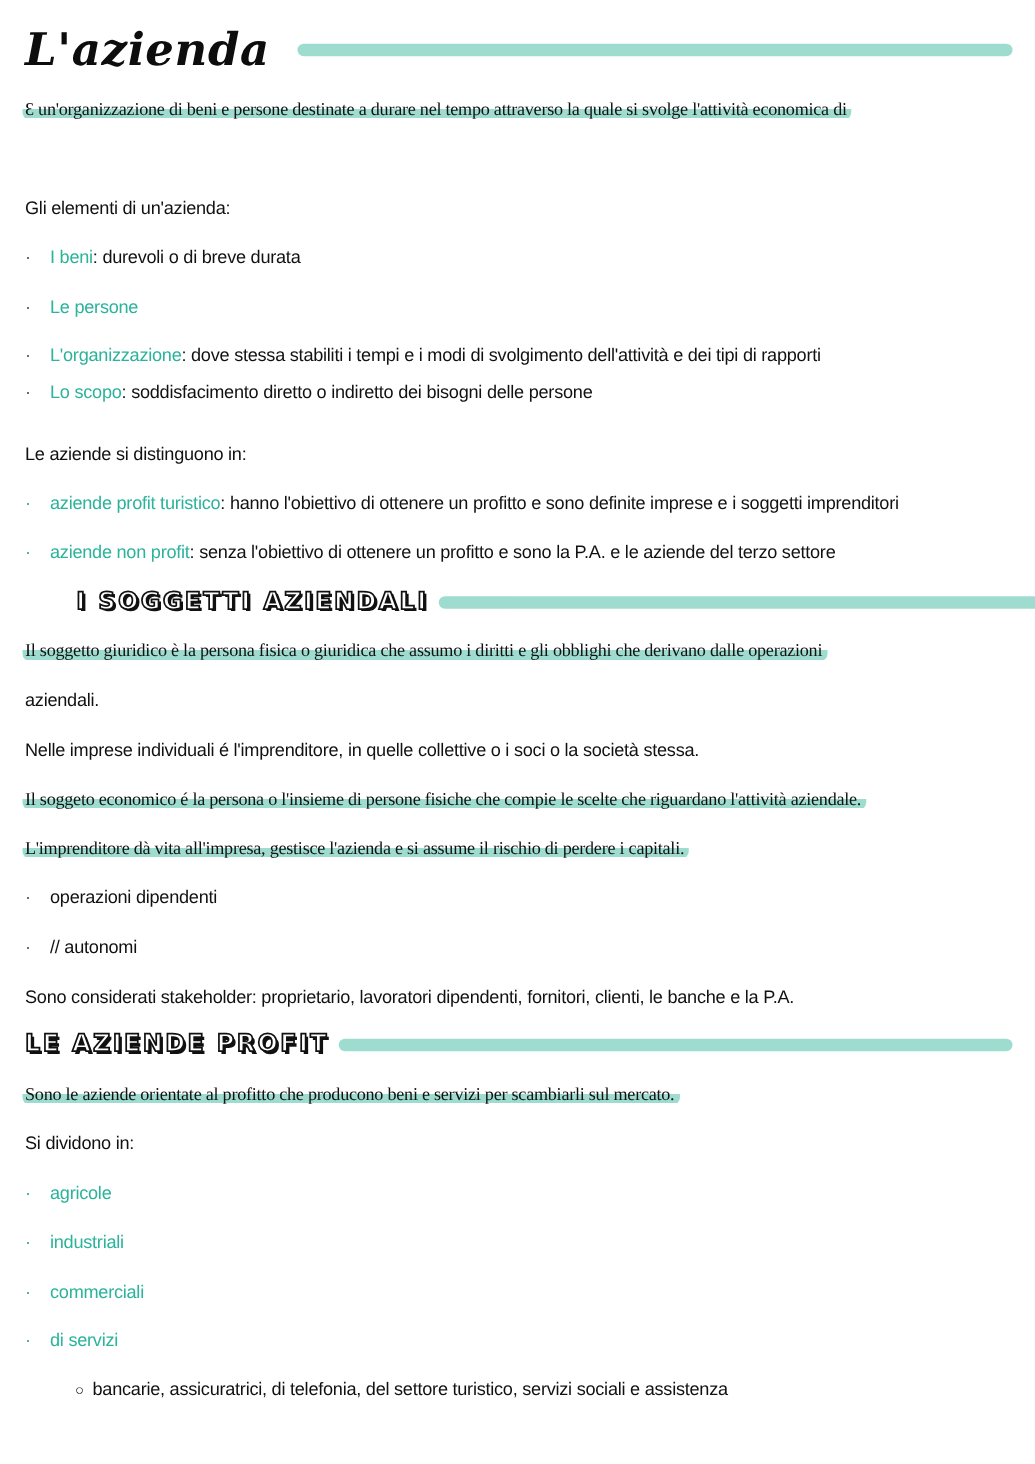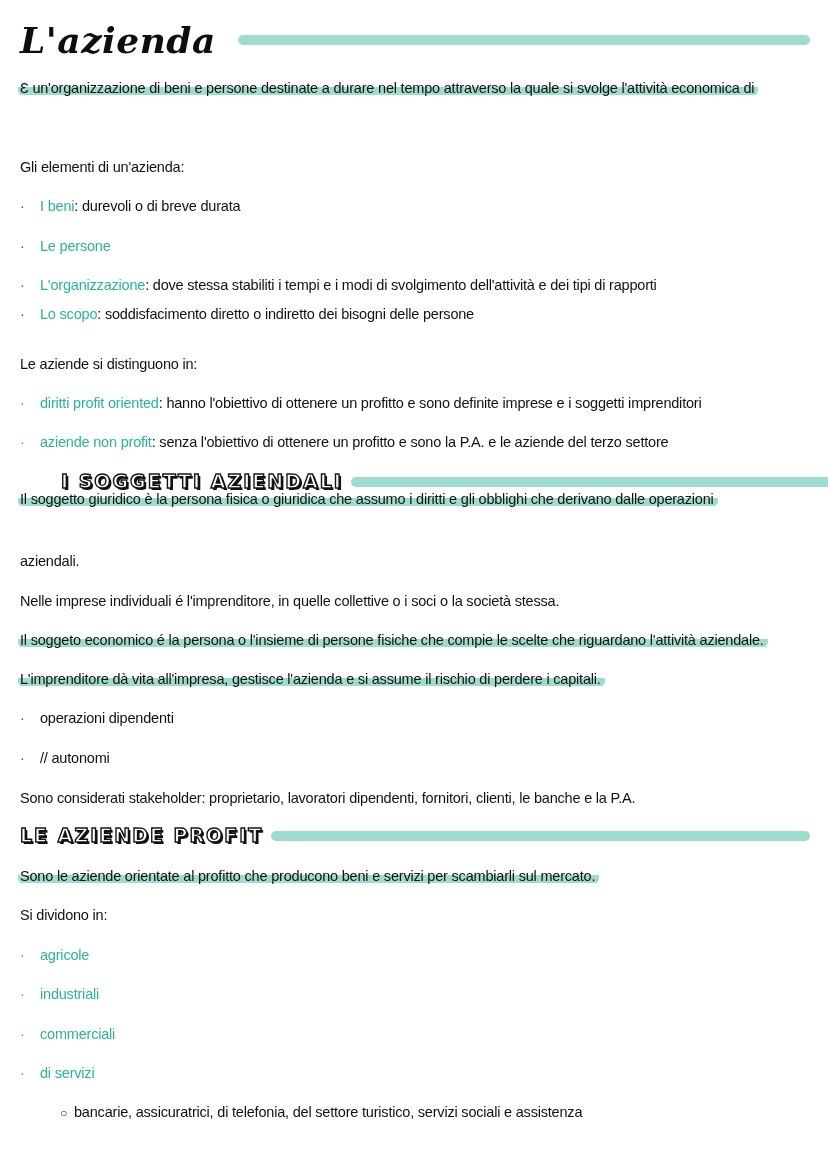--- a/index.html
+++ b/index.html
@@ -62,20 +62,21 @@
       line-height: 20px;
       white-space: nowrap;
       font-family: "Liberation Sans", sans-serif;
       letter-spacing: -0.2px;
     }
     .hl {
       background: linear-gradient(to bottom, transparent 45%, #9ddccf 45%, #9ddccf 92%, transparent 92%);
       border-radius: 6px;
       padding: 0 4px 0 2px;
       margin-left: -2px;
+      font-family: Liberation Serif, serif;
     }
     .teal { color: #2bb39b; }
     .bullet {
       display: inline-block;
       width: 20px;
       color: #555;
     }
     .bullet.teal-b { color: #2bb39b; }
     .sub-bullet {
       display: inline-block;
@@ -108,32 +109,32 @@
   <div class="line" style="top:275px;">
     <span class="bullet">·</span><span class="teal">L'organizzazione</span><span>: dove stessa stabiliti i tempi e i modi di svolgimento dell'attività e dei tipi di rapporti</span>
   </div>
   <div class="line" style="top:304px;">
     <span class="bullet">·</span><span class="teal">Lo scopo</span><span>: soddisfacimento diretto o indiretto dei bisogni delle persone</span>
   </div>
 
   <div class="line" style="top:354px;">Le aziende si distinguono in:</div>
 
   <div class="line" style="top:393px;">
-    <span class="bullet teal-b">·</span><span class="teal">diritti profit oriented</span><span>: hanno l'obiettivo di ottenere un profitto e sono definite imprese e i soggetti imprenditori</span>
+    <span class="bullet teal-b">·</span><span class="teal">aziende profit turistico</span><span>: hanno l'obiettivo di ottenere un profitto e sono definite imprese e i soggetti imprenditori</span>
   </div>
   <div class="line" style="top:432px;">
     <span class="bullet teal-b">·</span><span class="teal">aziende non profit</span><span>: senza l'obiettivo di ottenere un profitto e sono la P.A. e le aziende del terzo settore</span>
   </div>
 
   <div class="title-row" style="top:472px;margin-left:41px;">
     <span class="section-title">I SOGGETTI AZIENDALI</span>
     <span class="bar"></span>
   </div>
 
-  <div class="line" style="top:489px;">
+  <div class="line" style="top:511px;">
     <span class="hl">Il soggetto giuridico è la persona fisica o giuridica che assumo i diritti e gli obblighi che derivano dalle operazioni</span>
   </div>
   <div class="line" style="top:551px;">aziendali.</div>
   <div class="line" style="top:591px;">Nelle imprese individuali é l'imprenditore, in quelle collettive o i soci o la società stessa.</div>
   <div class="line" style="top:630px;">
     <span class="hl">Il soggeto economico é la persona o l'insieme di persone fisiche che compie le scelte che riguardano l'attività aziendale.</span>
   </div>
   <div class="line" style="top:669px;">
     <span class="hl">L'imprenditore dà vita all'impresa, gestisce l'azienda e si assume il rischio di perdere i capitali.</span>
   </div>

